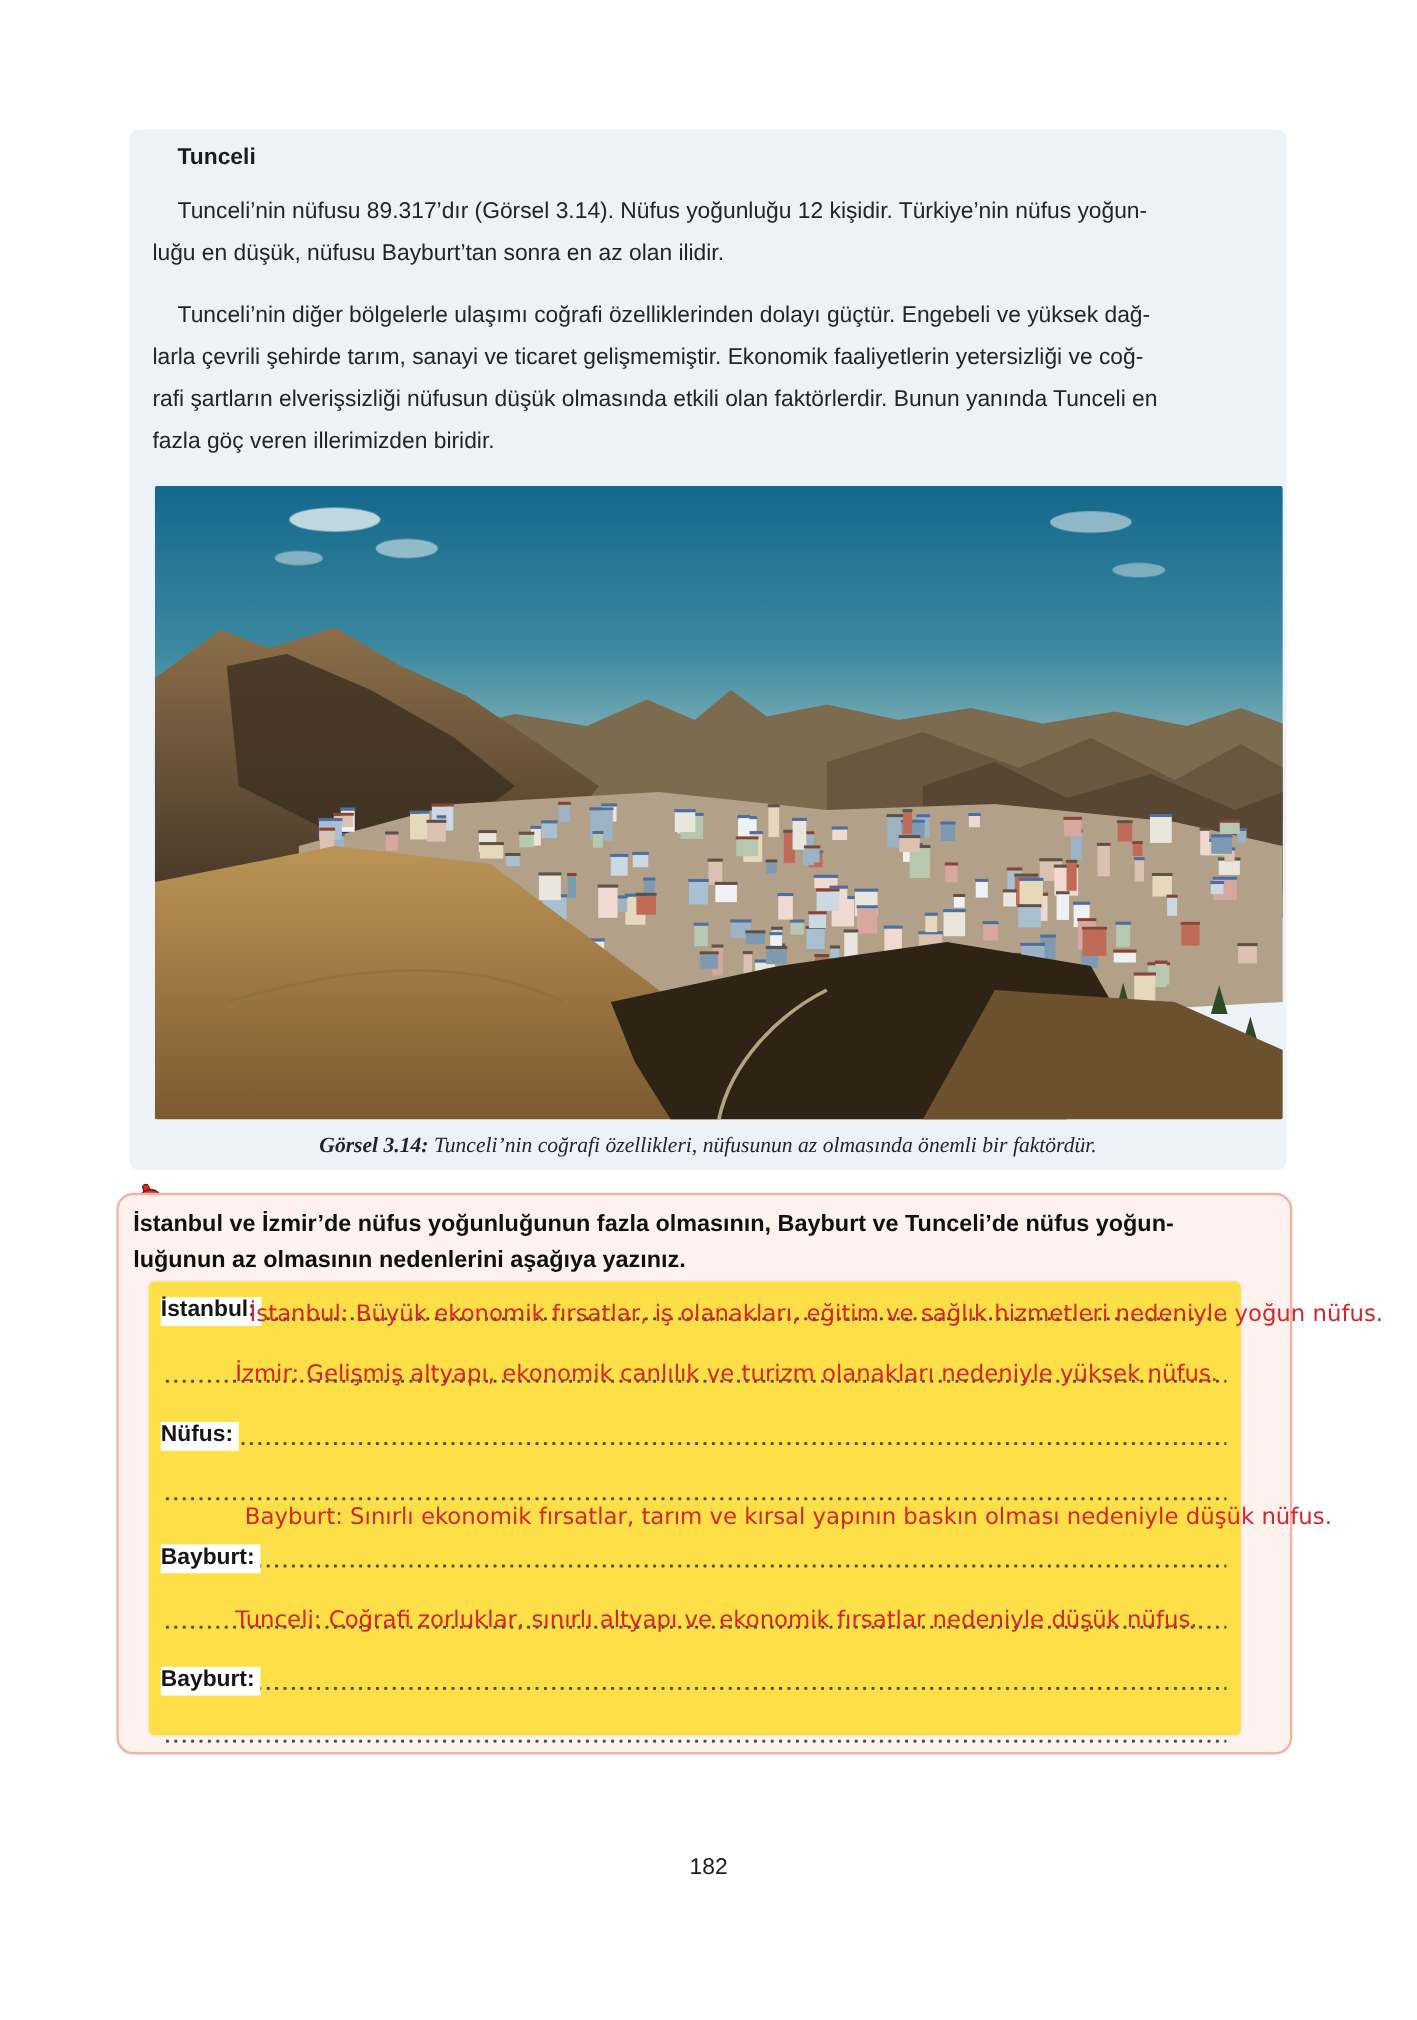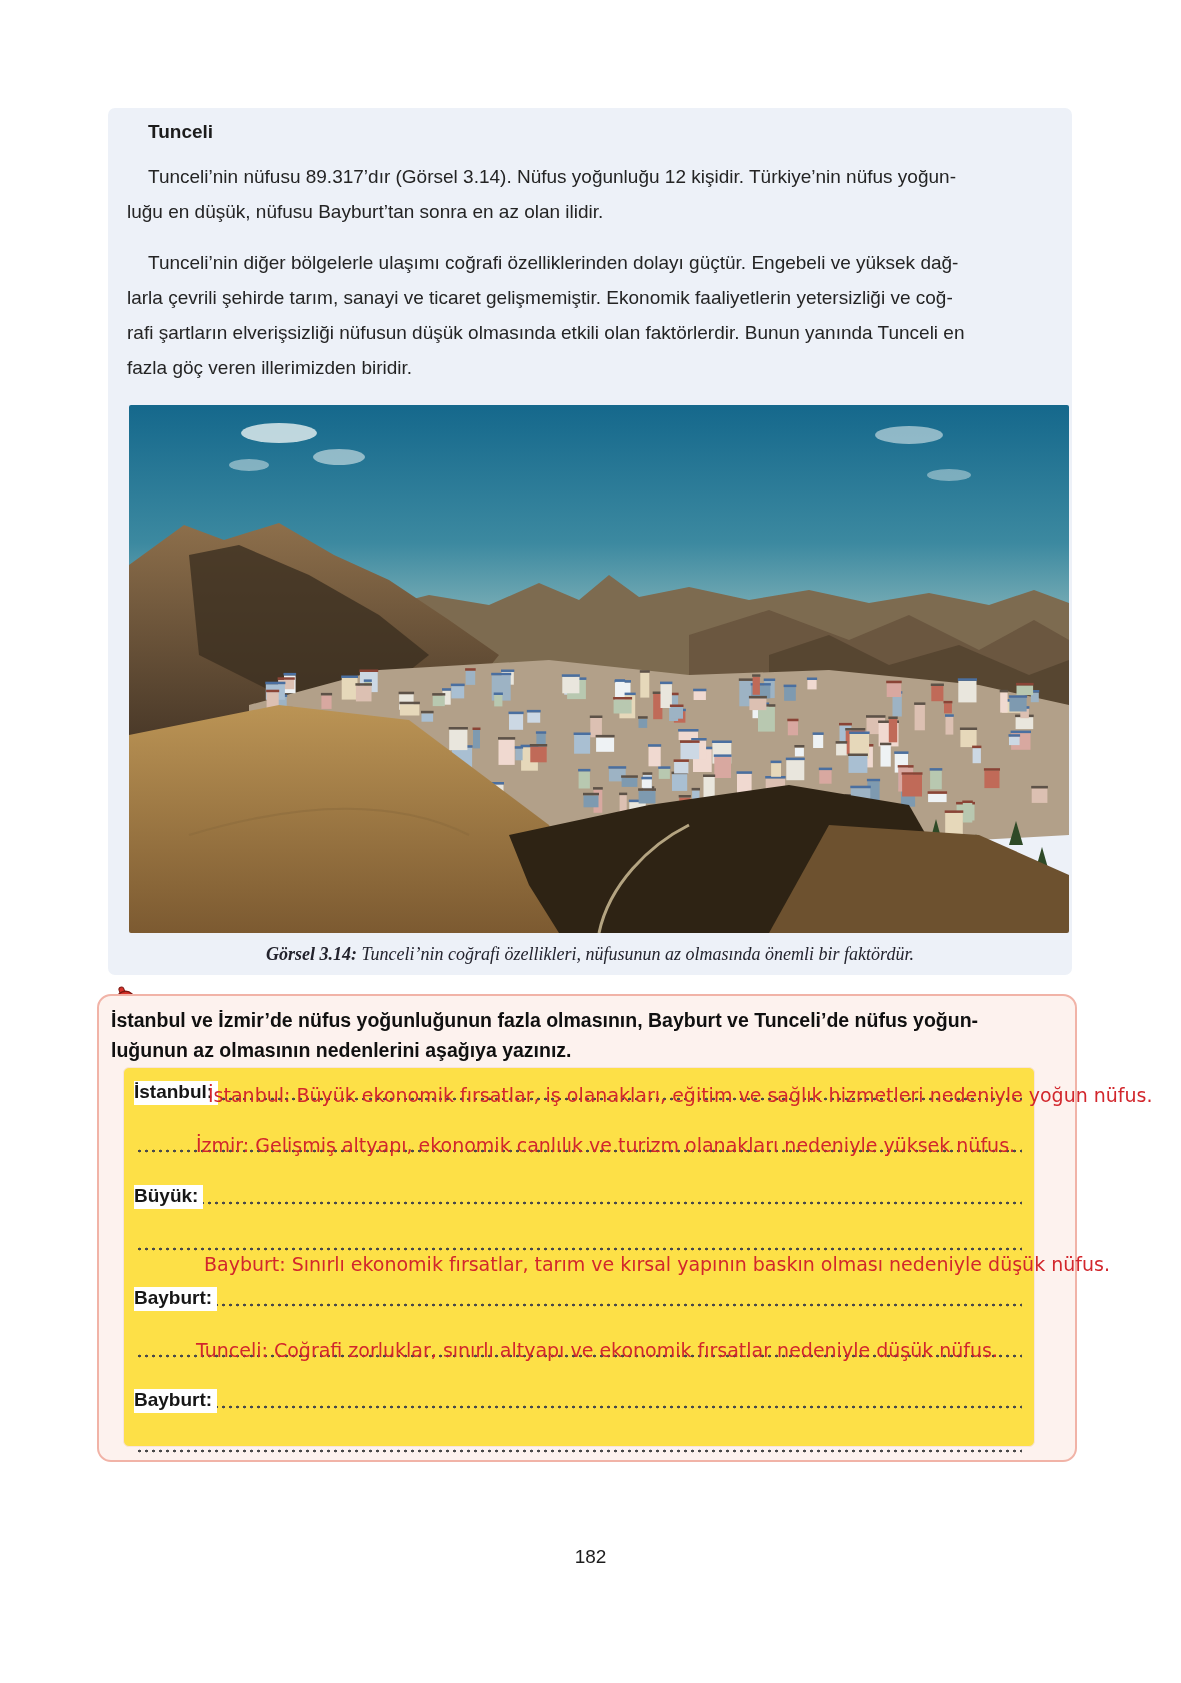--- a/index.html
+++ b/index.html
@@ -484,21 +484,21 @@
       <span class="dotline"></span>
       <span class="flabel">İstanbul:</span>
       <span class="answer ans-istanbul">İstanbul: Büyük ekonomik fırsatlar, iş olanakları, eğitim ve sağlık hizmetleri nedeniyle yoğun nüfus.</span>
     </div>
     <div class="frow r2">
       <span class="dotline"></span>
       <span class="answer ans-izmir">İzmir: Gelişmiş altyapı, ekonomik canlılık ve turizm olanakları nedeniyle yüksek nüfus.</span>
     </div>
     <div class="frow r3">
       <span class="dotline"></span>
-      <span class="flabel">Büyük:</span>
+      <span class="flabel">Nüfus:</span>
     </div>
     <div class="frow r4">
       <span class="dotline"></span>
     </div>
     <div class="frow r5">
       <span class="answer ans-bayburt">Bayburt: Sınırlı ekonomik fırsatlar, tarım ve kırsal yapının baskın olması nedeniyle düşük nüfus.</span>
     </div>
     <div class="frow r6">
       <span class="dotline"></span>
       <span class="flabel">Bayburt:</span>

